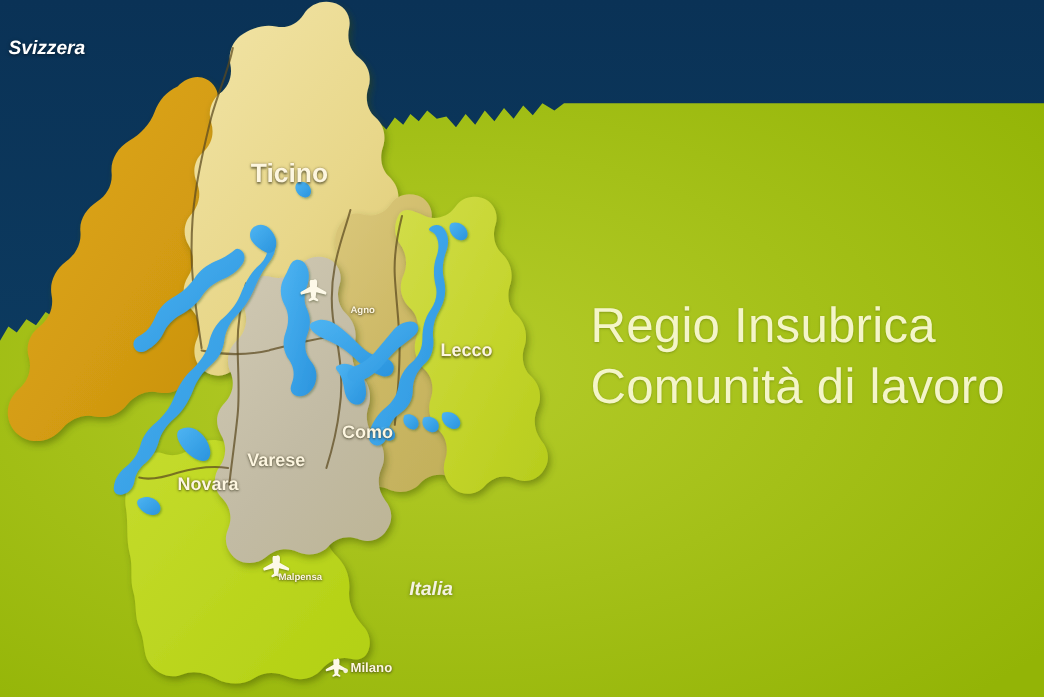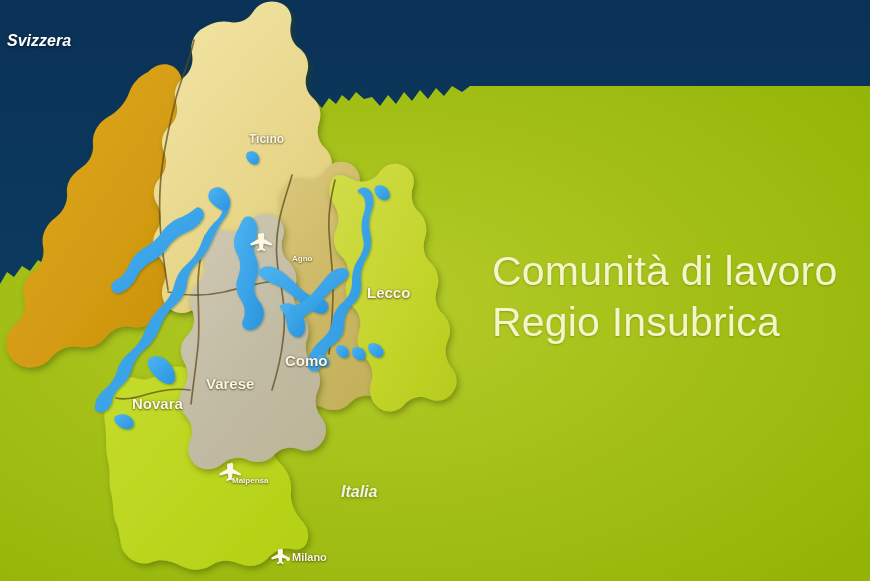--- a/index.html
+++ b/index.html
@@ -38,26 +38,26 @@
     color: #ffffff;
     text-shadow: 0 1px 3px rgba(0,0,0,0.55);
   }
   .lbl-italia {
     left: 341px; top: 483px;
     font-size: 16px;
     font-style: italic;
     color: #f4f2e2;
     text-shadow: 0 1px 3px rgba(40,60,0,0.5);
   }
-  .lbl-ticino   { left: 209px; top: 133px; font-size: 12px; margin-left: 40px; }
+  .lbl-ticino   { left: 209px; top: 133px; font-size: 22px; }
   .lbl-verbano  { left: 81px;  top: 208px; font-size: 14px; }
   .lbl-lecco    { left: 367px; top: 285px; font-size: 15px; }
   .lbl-como     { left: 285px; top: 353px; font-size: 15px; }
   .lbl-varese   { left: 206px; top: 376px; font-size: 15px; }
-  .lbl-novara   { left: 132px; top: 396px; font-size: 15px; }
+  .lbl-novara   { left: 148px; top: 396px; font-size: 15px; }
   .lbl-agno     { left: 244px; top: 255px; font-size: 8px; padding-left: 48px;  }
   .lbl-malpensa { left: 232px; top: 477px; font-size: 8px;  }
   .lbl-milano   { left: 292px; top: 551px; font-size: 11px; }
 
   .title-block {
     position: absolute;
     left: 492px;
     top: 246px;
     color: #f4f5c8;
     font-size: 41px;
@@ -537,17 +537,17 @@
   </svg>
   <div class="map-label lbl-malpensa">Malpensa</div>
 
   <svg class="plane plane-milano" width="20" height="17" viewBox="0 0 24 20">
     <path fill="#fdf9e8" d="M11.2 1.4c.7-.9 2-.9 2.6 0 .5.7.6 1.8.5 3.2l-.2 2.4 7.4 4.2c.4.2.6.6.5 1l-.2.8c-.1.4-.5.6-.9.5l-7.3-2-.6 4.4 2.1 1.7c.3.2.3.6.1.8l-.3.4c-.2.2-.5.3-.7.2l-3-1.2-3 1.2c-.3.1-.6 0-.7-.2l-.3-.4c-.2-.2-.2-.6.1-.8l2.1-1.7-.6-4.4-7.3 2c-.4.1-.8-.1-.9-.5l-.2-.8c-.1-.4.1-.8.5-1l7.4-4.2-.2-2.4c-.1-1.4 0-2.5.6-3.2z"></path>
   </svg>
   <div class="city-dot"></div>
   <div class="map-label lbl-milano">Milano</div>
 
   <div class="title-block">
+    <span class="title-line">Regio Insubrica</span>
     <span class="title-line">Comunità di lavoro</span>
-    <span class="title-line">Regio Insubrica</span>
   </div>
 
 </div>
 
 </body></html>

